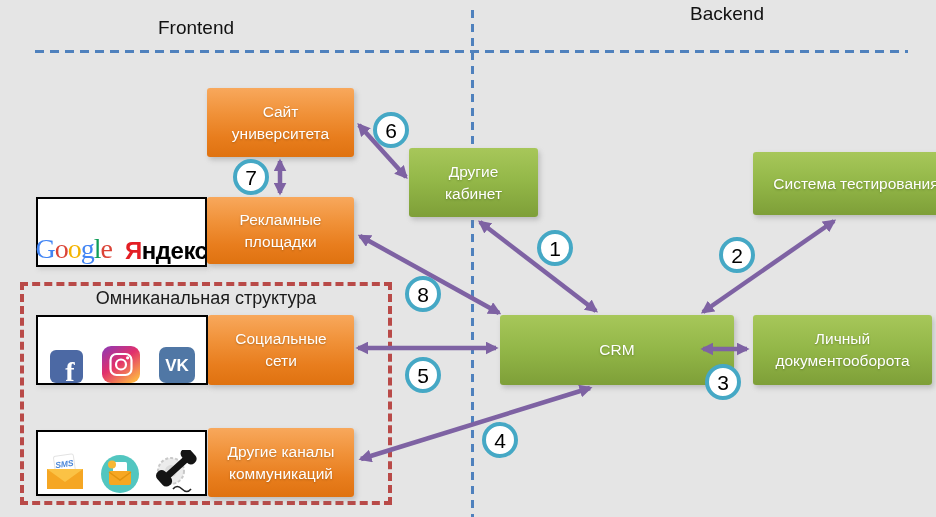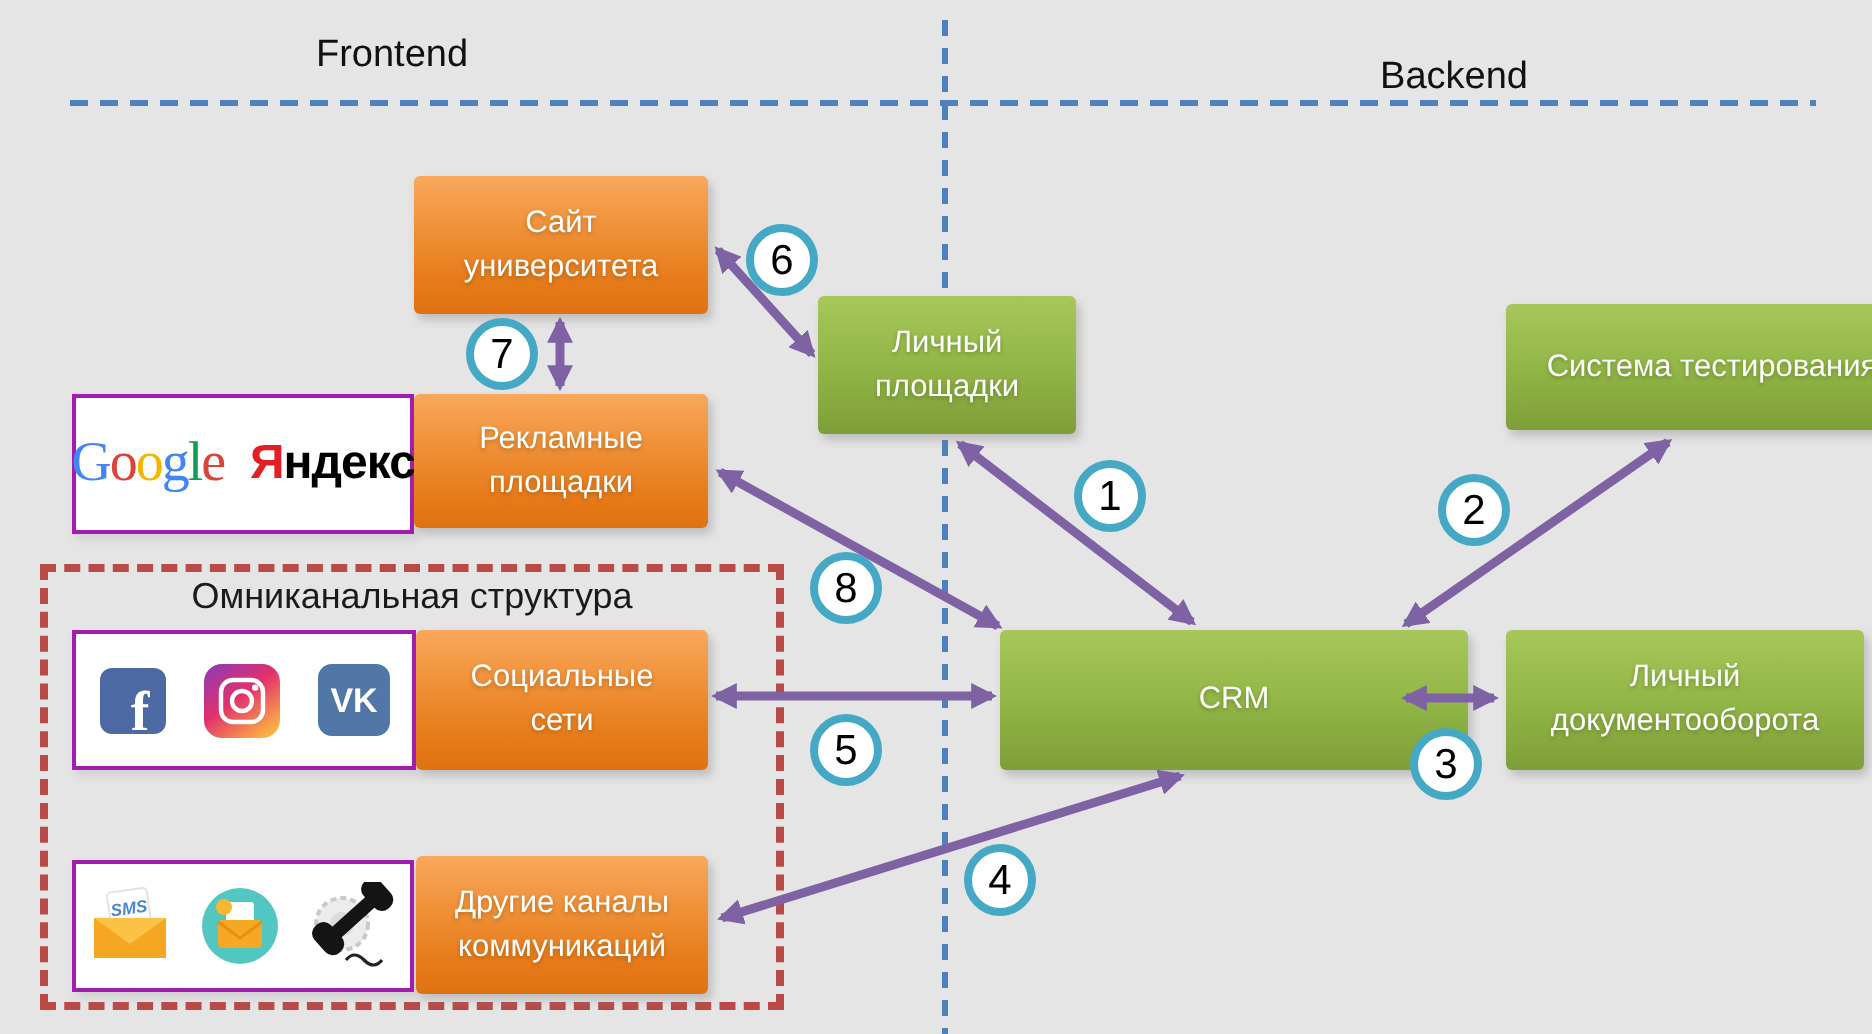--- a/index.html
+++ b/index.html
@@ -41,23 +41,23 @@
   }
   .orange {
     background: linear-gradient(180deg, #f8a85c 0%, #f09138 38%, #e87d1d 72%, #df7210 100%);
   }
   .green {
     background: linear-gradient(180deg, #a7c75a 0%, #93b748 48%, #7e9f38 100%);
     text-shadow: 0 1px 2px rgba(40,60,0,0.35);
   }
   .white-box {
     background: #fff;
-    border: 2px solid #a21caf;
+    border: 2px solid #000000;
     display: flex;
-    align-items: center;
+    align-items: flex-end;
     justify-content: center;
     gap: 16px;
     box-shadow: 2px 3px 4px rgba(150,150,150,0.25);
   }
   .omni-frame {
     border: 4px dashed #B94A48;
   }
   .omni-title {
     font-size: 18px;
     color: #1a1a1a;
@@ -85,21 +85,21 @@
   .ya-first { color: #E31E24; }
   svg { display: block; }
   #connector-layer { pointer-events: none; }
 </style>
 </head>
 <body>
 
 <div id="canvas">
 
   <div class="abs zone-label" style="left:96px; top:17px;">Frontend</div>
-  <div class="abs zone-label" style="left:627px; top:28px;">Backend</div>
+  <div class="abs zone-label" style="left:627px; top:3px;">Backend</div>
 
   <div class="abs dash-h" style="left:35px; top:50px; width:873px;"></div>
   <div class="abs dash-v" style="left:471px; top:10px; height:507px;"></div>
 
   <div class="abs omni-frame" style="left:20px; top:282px; width:372px; height:223px;"></div>
   <div class="abs omni-title" style="left:30px; top:288px; width:352px;">Омниканальная структура</div>
 
   <div class="abs white-box" style="left:36px; top:197px; width:171px; height:70px; gap:13px;">
     <span class="google-logo"><span class="g-1">G</span><span class="g-2">o</span><span class="g-3">o</span><span class="g-4">g</span><span class="g-5">l</span><span class="g-6">e</span></span>
     <span class="yandex-logo"><span class="ya-first">Я</span><span>ндекс</span></span>
@@ -155,21 +155,21 @@
       </g>
       <path d="M19 39 q4 -5 9 0 t9 0" stroke="#222" stroke-width="1.6" fill="none"></path>
     </svg>
   </div>
 
   <div class="abs node orange" style="left:207px; top:88px; width:147px; height:69px; padding:0 10px;">Сайт университета</div>
   <div class="abs node orange" style="left:207px; top:197px; width:147px; height:67px; padding:0 10px;">Рекламные площадки</div>
   <div class="abs node orange" style="left:208px; top:315px; width:146px; height:70px; padding:0 14px;">Социальные сети</div>
   <div class="abs node orange" style="left:208px; top:428px; width:146px; height:69px; padding:0 8px;">Другие каналы коммуникаций</div>
 
-  <div class="abs node green" style="left:409px; top:148px; width:129px; height:69px; padding:0 10px;">Личный площадки</div>
+  <div class="abs node green" style="left:409px; top:148px; width:129px; height:69px; padding:0 10px;">Другие кабинет</div>
   <div class="abs node green" style="left:753px; top:152px; width:206px; height:63px; padding:0 10px;">Система тестирования</div>
   <div class="abs node green" style="left:500px; top:315px; width:234px; height:70px;">CRM</div>
   <div class="abs node green" style="left:753px; top:315px; width:179px; height:70px; padding:0 8px;">Личный документооборота</div>
 
   <svg id="connector-layer" class="abs" style="left:0; top:0;" width="936" height="517" viewBox="0 0 936 517">
     <defs>
       <marker id="ah" viewBox="0 0 10 10" refX="8" refY="5" markerWidth="13" markerHeight="13" orient="auto-start-reverse" markerUnits="userSpaceOnUse">
         <path d="M0 0 L10 5 L0 10 Z" fill="#7E62A3"></path>
       </marker>
     </defs>

